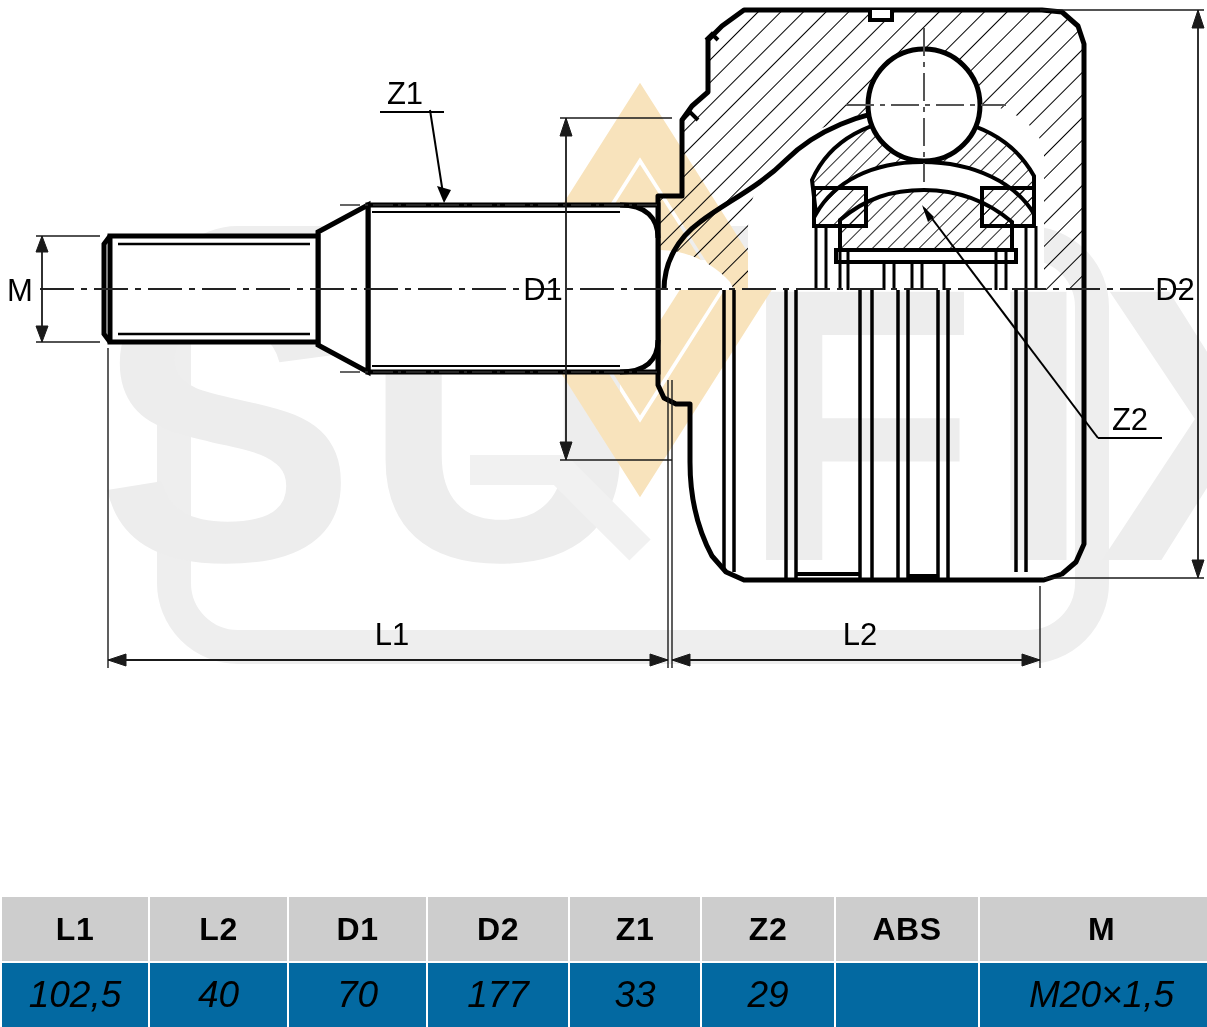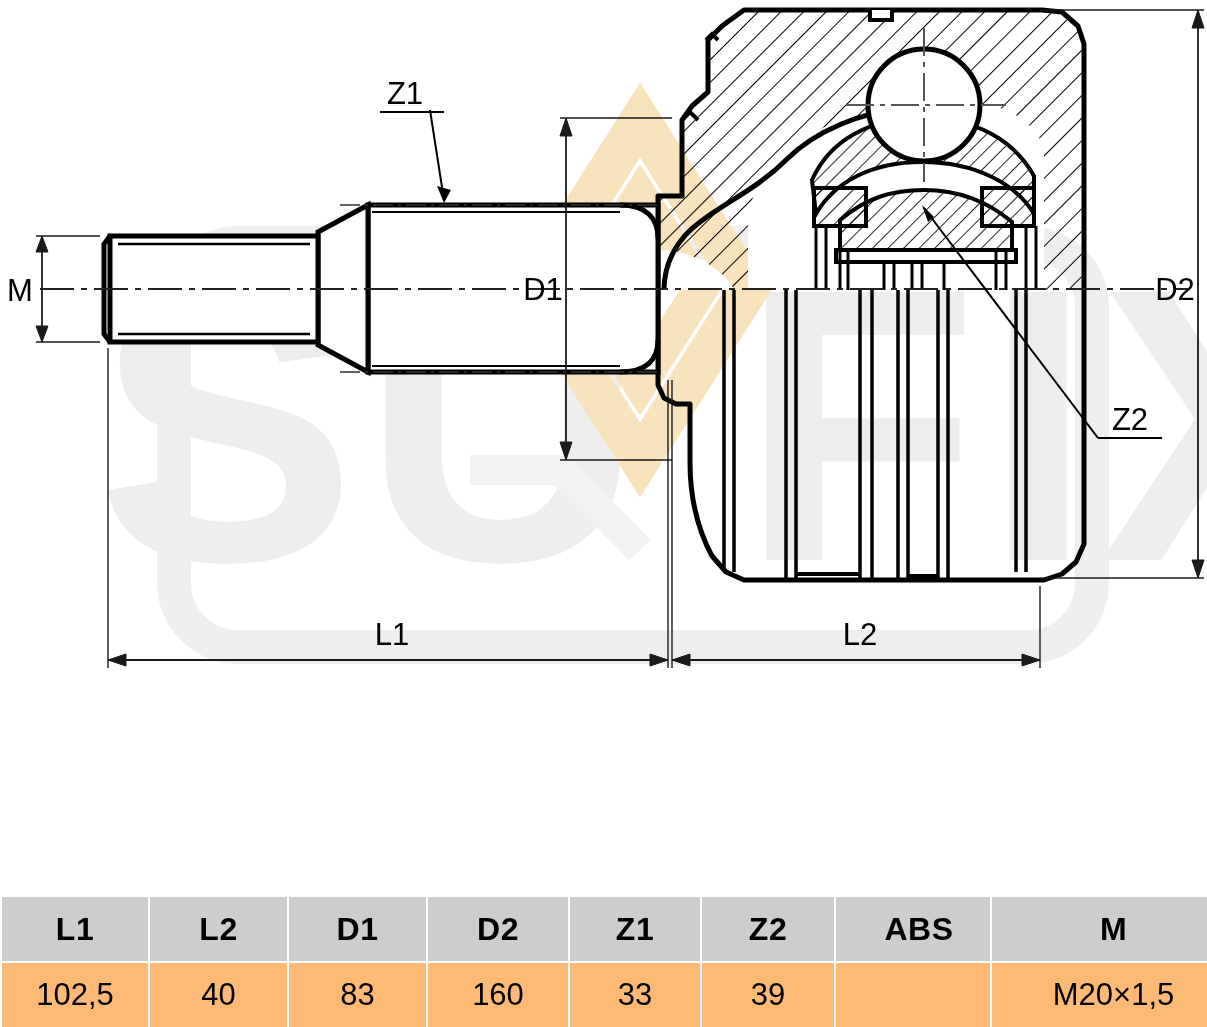--- a/index.html
+++ b/index.html
@@ -26,32 +26,33 @@
     color:#000000;
   }
   .spec-table th{
     background:#cdcdcd;
     height:64px;
     font-size:32px;
     font-weight:bold;
     letter-spacing:.5px;
   }
   .spec-table td{
-    background:#fdba74;
+    background:#0369a1;
     height:64px;
-    font-size:31px;
+    font-size:37px;
     font-weight:normal;
+    font-style:italic;
   }
   .spec-table .col-l1{width:146px;}
   .spec-table .col-l2{width:137px;}
   .spec-table .col-d1{width:137px;}
   .spec-table .col-d2{width:140px;}
   .spec-table .col-z1{width:130px;}
   .spec-table .col-z2{width:132px;}
-  .spec-table .col-abs{width:142px;padding-left:12px;}
+  .spec-table .col-abs{width:142px;}
   .spec-table .col-m{width:243px;}
 </style>
 </head>
 <body>
 
 <div id="root">
 
   <div class="drawing-area">
     <svg width="1207" height="880" viewBox="0 0 1207 880" xmlns="http://www.w3.org/2000/svg">
       <defs>
@@ -277,23 +278,23 @@
         <th class="col-z1">Z1</th>
         <th class="col-z2">Z2</th>
         <th class="col-abs">ABS</th>
         <th class="col-m">M</th>
       </tr>
     </thead>
     <tbody>
       <tr>
         <td>102,5</td>
         <td>40</td>
-        <td>83</td>
-        <td>160</td>
+        <td>70</td>
+        <td>177</td>
         <td>33</td>
-        <td>39</td>
+        <td>29</td>
         <td></td>
         <td>M20×1,5</td>
       </tr>
     </tbody>
   </table>
 
 </div>
 
 </body></html>

